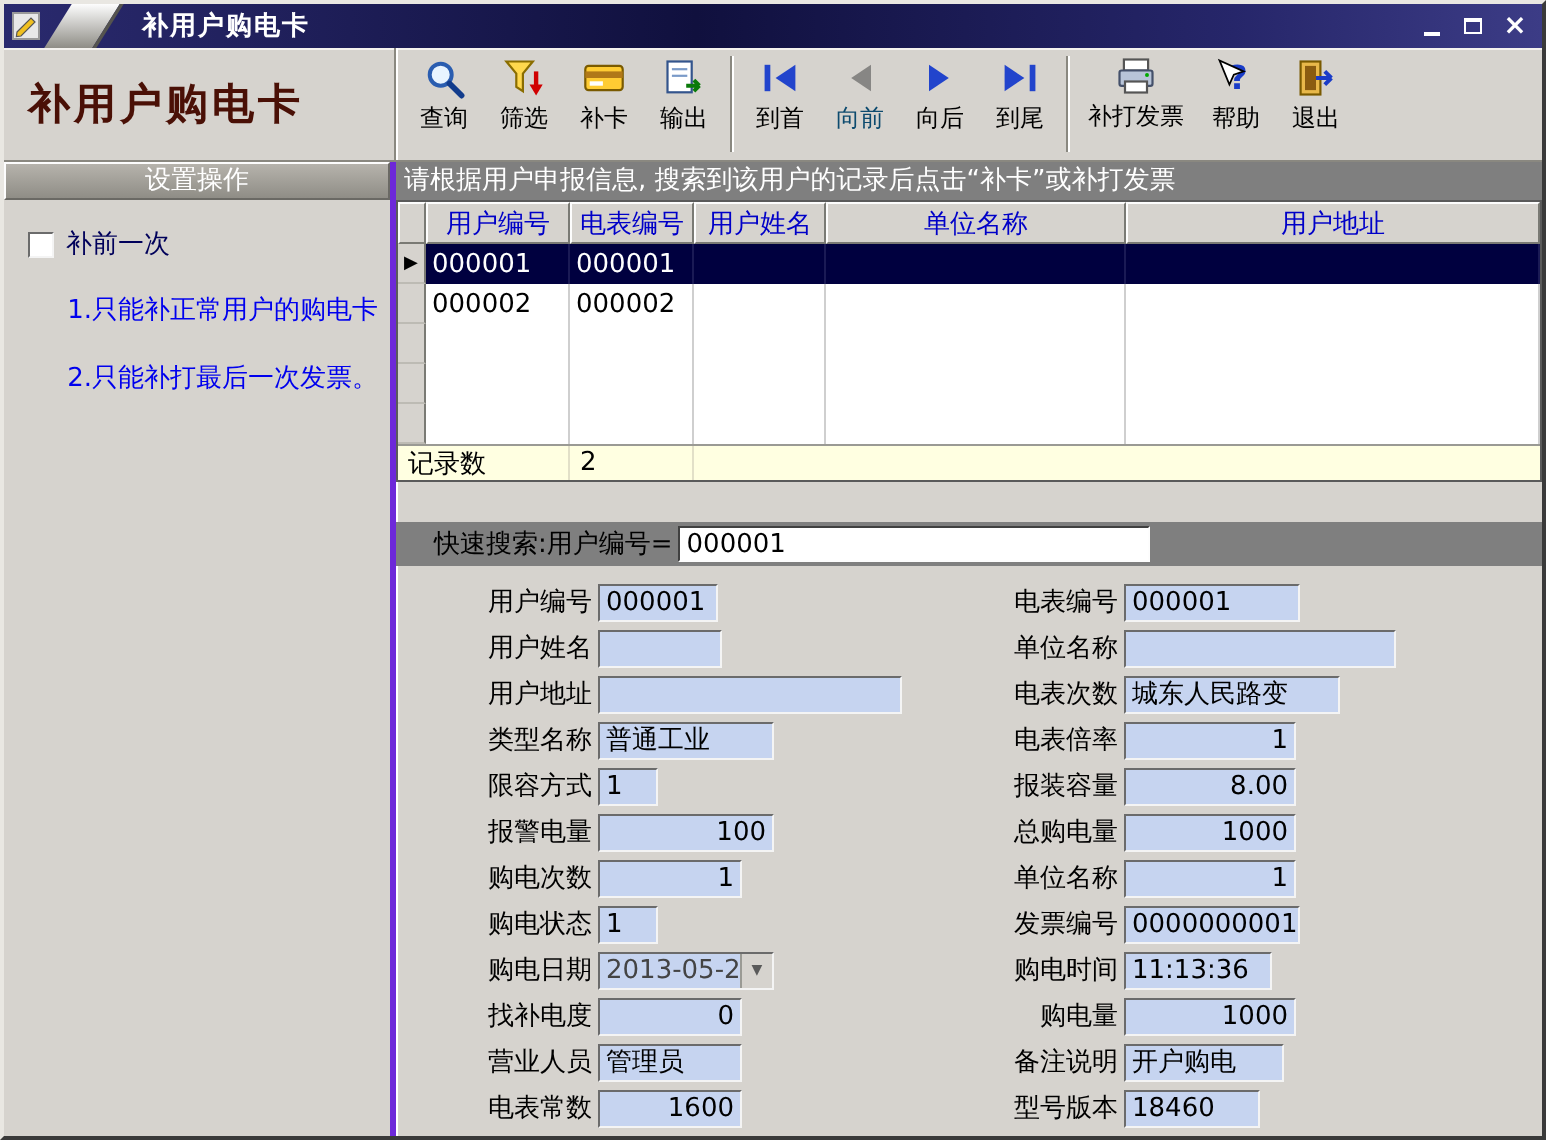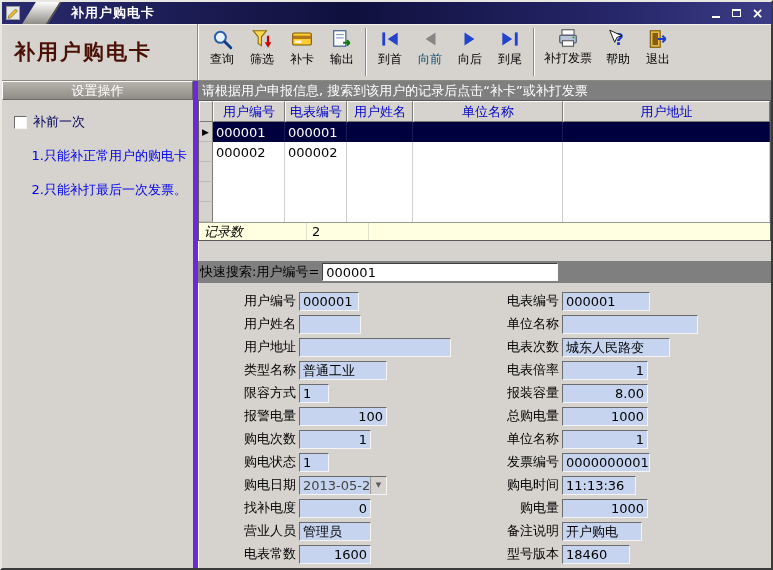--- a/index.html
+++ b/index.html
@@ -36,21 +36,21 @@
   .tb-btn{min-width:40px; padding:3px 2px 1px 2px; display:flex; flex-direction:column; align-items:center;
     justify-content:flex-start; gap:1px; font-size:12px; color:#000; cursor:default; border:1px solid transparent;}
   .tb-btn.wide{padding:2px 5px 1px 5px;}
   .tb-ico{width:22px; height:22px; display:block;}
   .tb-ico svg{width:22px; height:22px; display:block;}
   .tb-btn.disabled{color:#0c4a6e;}
   .tb-btn.disabled svg{filter:grayscale(1) opacity(.55);}
   .tb-sep{width:0; border-left:1px solid #8a8880; border-right:1px solid #fff; margin:4px 3px;}
   
   .content{flex:1; display:flex; min-height:0;}
-  .sidebar{width:196px; flex:0 0 196px; border-right:5px solid #6d28d9; box-shadow:1px 0 0 #fff; padding-bottom:4px;}
+  .sidebar{width:196px; flex:0 0 196px; border-right:3px solid #6d28d9; box-shadow:1px 0 0 #fff; padding-bottom:4px;}
   .sidebar-header{height:19px; line-height:17px; text-align:center; color:#fff; font-size:13px;
     background:linear-gradient(#b6b3ac,#8f8d86); border:1px solid; border-color:#fdfdfd #6a6964 #6a6964 #fdfdfd;}
   .checkbox-row{display:flex; align-items:center; margin:13px 0 0 12px; color:#00005a; cursor:default;}
   .checkbox{width:13px; height:13px; background:#fff; border:1px solid; border-color:#6b6b6b #f4f4f4 #f4f4f4 #6b6b6b;
     display:inline-block; margin-right:6px; flex:0 0 auto;}
   .note{color:var(--note_text); margin:16px 6px 0 8px; line-height:1.35;text-align:right;}
   .main{flex:1; display:flex; flex-direction:column; min-width:0;}
   .instruction{height:19px; line-height:19px; flex:0 0 19px; background:var(--bar_bg); color:#fff;
     padding-left:4px; white-space:nowrap; overflow:hidden;}
   
@@ -65,21 +65,21 @@
   .g-cell{border-right:1px solid #cfcfcf; padding-left:3px; display:flex; align-items:center;
     overflow:hidden; white-space:nowrap; flex:0 0 auto;}
   .g-cell.fill{flex:1 1 auto;}
   .grid-row.selected .g-cell{background:var(--selected_row_bg); color:#fff; border-right-color:#1a1a55;}
   .grid-filler{flex:1 1 auto; background:#fff;}
   .grid-footer{display:flex; height:18px; flex:0 0 18px; background:var(--footer_bg); border-top:1px solid #9a9a94; align-items:center;}
   .gf-cell{padding-left:5px; overflow:hidden; white-space:nowrap; border-right:1px solid #e2e0c8; flex:0 0 auto; height:100%; display:flex; align-items:center;}
   .gf-cell.fill{flex:1 1 auto; border-right:none;}
   
   .searchbar{height:22px; flex:0 0 22px; margin-top:20px; background:var(--bar_bg);
-    display:flex; align-items:center; color:#000; padding-left:2px;}
+    display:flex; align-items:center; color:#000; padding-left:19px;}
   .search-input{width:236px; height:18px; background:#fff; border:1px solid; border-color:#404040 #fdfdfd #fdfdfd #404040;
     font-family:inherit; font-size:13px; padding:0 3px; margin-left:3px; outline:none;}
   
   .form{flex:1; padding:8px 0 0 20px; display:flex; flex-direction:column; gap:3px; overflow:hidden;}
   .form-row{display:flex; height:20px; flex:0 0 20px; align-items:center;}
   .f-left{width:257px; flex:0 0 257px; display:flex; align-items:center;}
   .f-right{display:flex; align-items:center;}
   .f-label{width:78px; flex:0 0 78px; text-align:right; margin-right:3px; white-space:nowrap; overflow:hidden;}
   .f-right .f-label{width:84px; flex:0 0 84px;}
   .f-input{height:19px; line-height:17px; background:var(--input_bg); border:1px solid;
@@ -288,21 +288,21 @@
           <div class="grid-row">
             <span class="g-ind"></span>
             <span class="g-cell" style="width: 72px;"></span>
             <span class="g-cell" style="width: 62px;"></span>
             <span class="g-cell" style="width: 66px;"></span>
             <span class="g-cell" style="width: 150px;"></span>
             <span class="g-cell fill"></span>
           </div>
           <div class="grid-filler"></div>
           <div class="grid-footer">
-            <span class="gf-cell" style="width: 108px; font-style: italic;">记录数</span>
+            <span class="gf-cell" style="width: 86px;">记录数</span>
             <span class="gf-cell" style="width: 62px;">2</span>
             <span class="gf-cell fill"></span>
           </div>
         </div>
 
       <div class="searchbar">
         <span>快速搜索:用户编号=</span>
         <input class="search-input" value="000001" style="">
       </div>
 

